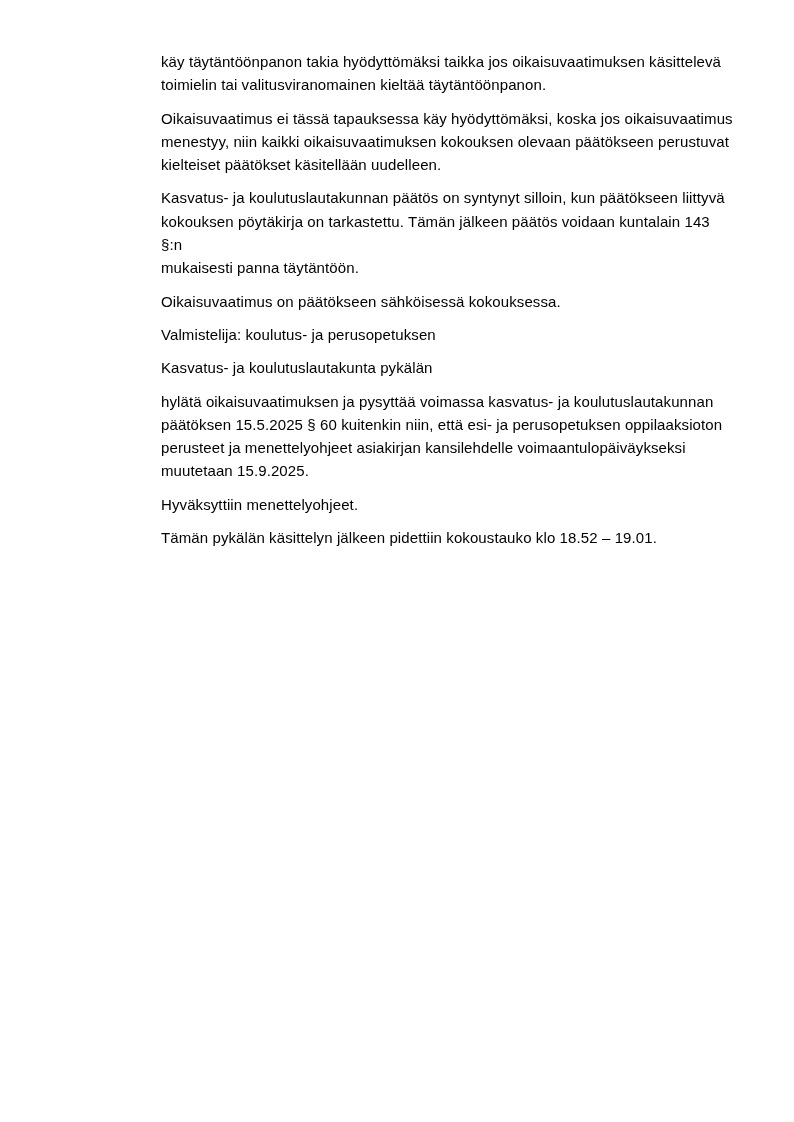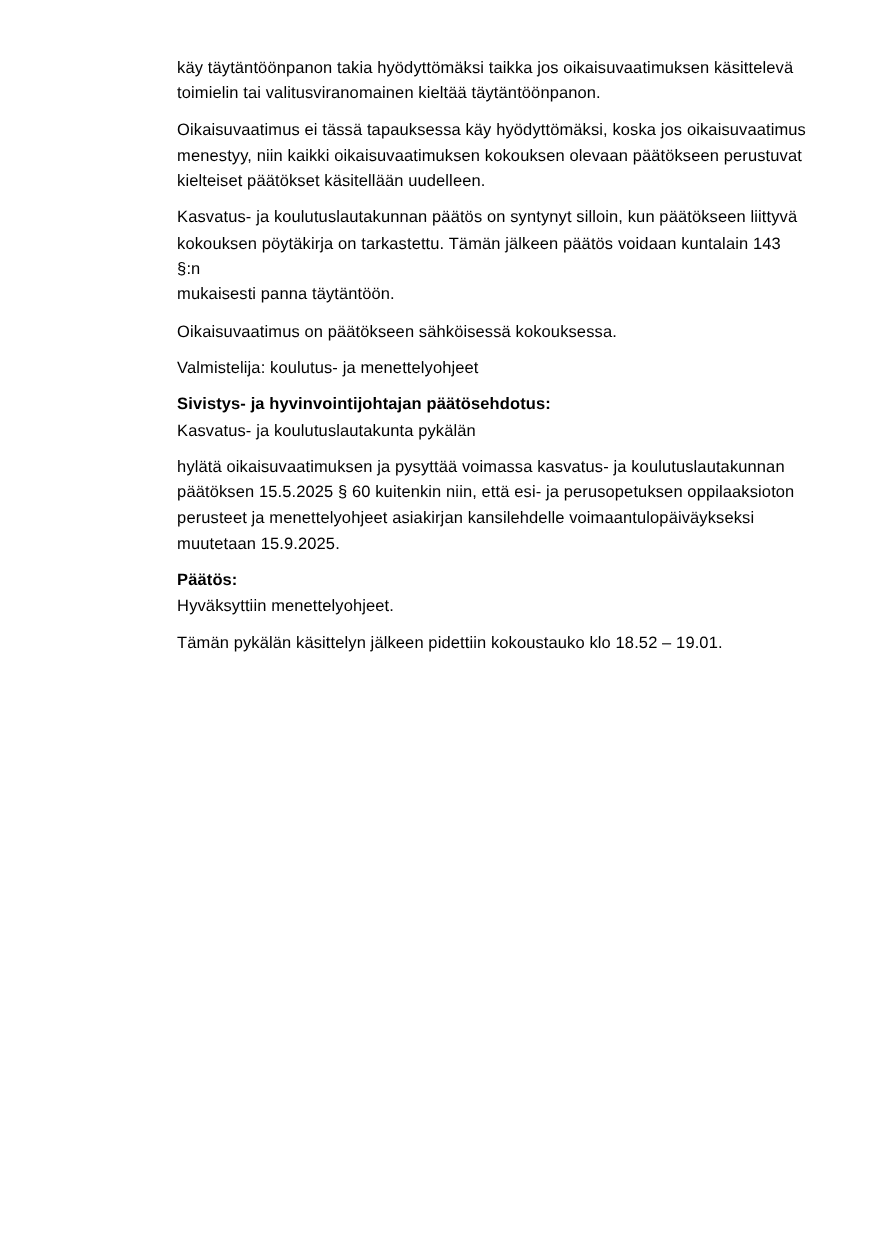--- a/index.html
+++ b/index.html
@@ -42,24 +42,22 @@
   <div class="content">
     <div class="block">käy täytäntöönpanon takia hyödyttömäksi taikka jos oikaisuvaatimuksen käsittelevä
 toimielin tai valitusviranomainen kieltää täytäntöönpanon.</div>
     <div class="block">Oikaisuvaatimus ei tässä tapauksessa käy hyödyttömäksi, koska jos oikaisuvaatimus
 menestyy, niin kaikki oikaisuvaatimuksen kokouksen olevaan päätökseen perustuvat
 kielteiset päätökset käsitellään uudelleen.</div>
     <div class="block">Kasvatus- ja koulutuslautakunnan päätös on syntynyt silloin, kun päätökseen liittyvä
 kokouksen pöytäkirja on tarkastettu. Tämän jälkeen päätös voidaan kuntalain 143 §:n
 mukaisesti panna täytäntöön.</div>
     <div class="block">Oikaisuvaatimus on päätökseen sähköisessä kokouksessa.</div>
-    <div class="block">Valmistelija: koulutus- ja menettelyohjeet</div>
-    <div class="block heading">Sivistys- ja hyvinvointijohtajan päätösehdotus:</div>
+    <div class="block">Valmistelija: koulutus- ja perusopetuksen</div>
     <div class="block">Kasvatus- ja koulutuslautakunta pykälän</div>
     <div class="block">hylätä oikaisuvaatimuksen ja pysyttää voimassa kasvatus- ja koulutuslautakunnan
 päätöksen 15.5.2025 § 60 kuitenkin niin, että esi- ja perusopetuksen oppilaaksioton
 perusteet ja menettelyohjeet asiakirjan kansilehdelle voimaantulopäiväykseksi
 muutetaan 15.9.2025.</div>
-    <div class="block heading">Päätös:</div>
     <div class="block">Hyväksyttiin menettelyohjeet.</div>
     <div class="block">Tämän pykälän käsittelyn jälkeen pidettiin kokoustauko klo 18.52 – 19.01.</div>
   </div>
 </div>
 
 </body></html>

